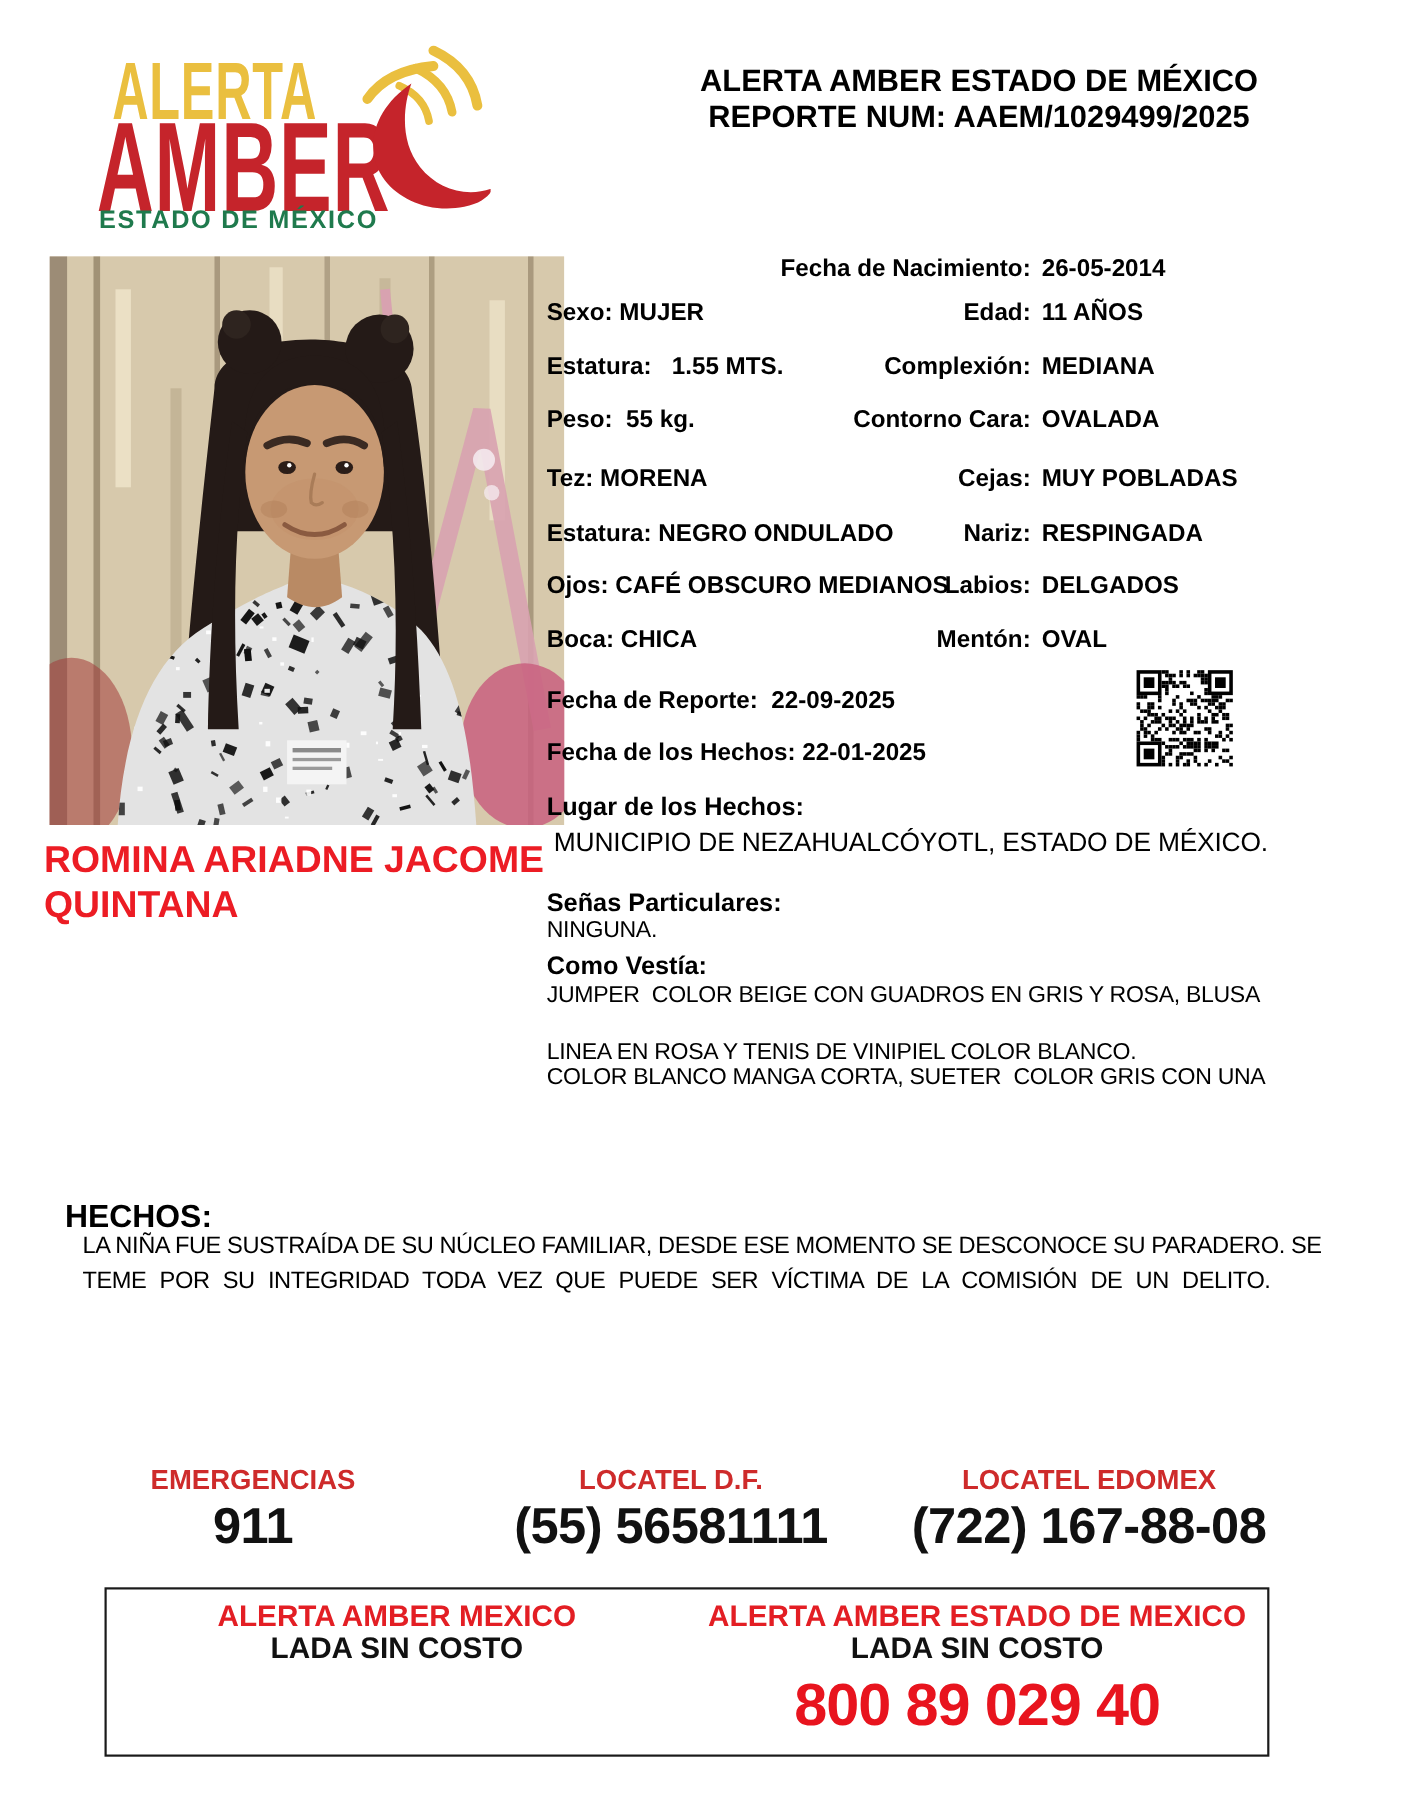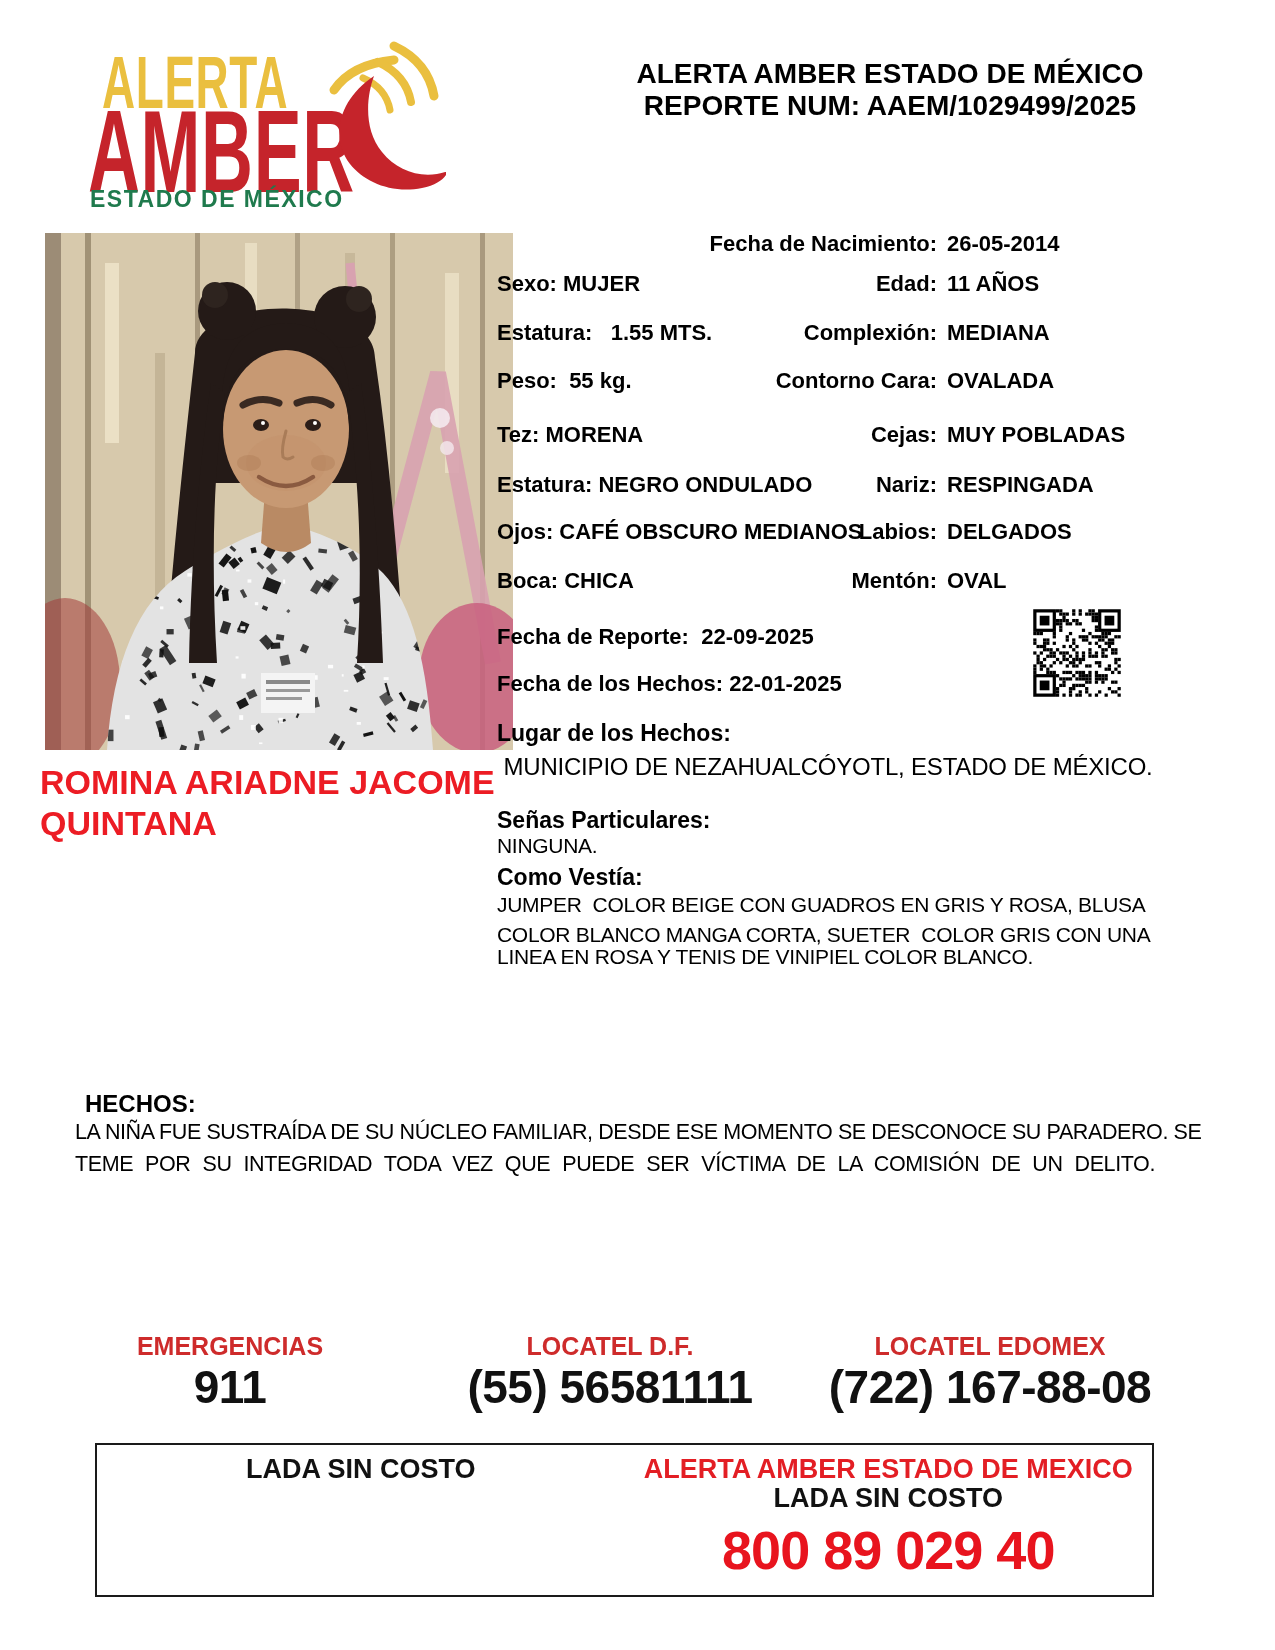--- a/index.html
+++ b/index.html
@@ -33,21 +33,21 @@
 
   
   .qr{left:1030px;top:606px;width:94px;height:94px;}
 
   
   .sec-label{left:497px;font-weight:bold;font-size:23px;white-space:pre;}
   .sec-value{left:497px;font-size:24px;white-space:pre;letter-spacing:-0.2px;}
   .small-value{left:497px;font-size:21px;white-space:pre;letter-spacing:-0.3px;}
 
   
-  .hechos-label{left:85px;top:1090px;font-weight:bold;font-size:24px;}
+  .hechos-label{left:59px;top:1090px;font-weight:bold;font-size:29px;}
   .hechos-l1{left:75px;top:1120px;width:1080px;font-size:21.5px;letter-spacing:-0.4px;white-space:nowrap;}
   .hechos-l2{left:75px;top:1152px;width:1080px;font-size:21.5px;letter-spacing:-0.4px;text-align:justify;text-align-last:justify;}
 
   
   .contacts{left:40px;top:1332px;width:1140px;display:grid;grid-template-columns:1fr 1fr 1fr;}
   .contact{text-align:center;}
   .c-name{color:#CE2B2B;font-weight:bold;font-size:25px;line-height:28px;}
   .c-phone{color:#111;font-weight:bold;font-size:46px;line-height:50px;margin-top:2px;letter-spacing:-0.5px;}
 
   
@@ -589,21 +589,21 @@
 </svg>
 
 <div class="abs sec-label" style="top:720px">Lugar de los Hechos:</div>
 <div class="abs sec-value" style="top:753px"> MUNICIPIO DE NEZAHUALCÓYOTL, ESTADO DE MÉXICO.</div>
 
 <div class="abs sec-label" style="top:807px">Señas Particulares:</div>
 <div class="abs small-value" style="top:834px">NINGUNA.</div>
 
 <div class="abs sec-label" style="top:864px">Como Vestía:</div>
 <div class="abs small-value" style="top:893px">JUMPER  COLOR BEIGE CON GUADROS EN GRIS Y ROSA, BLUSA</div>
-<div class="abs small-value" style="top:923px">COLOR BLANCO MANGA CORTA, SUETER  COLOR GRIS CON UNA</div>
+<div class="abs small-value" style="top:967px">COLOR BLANCO MANGA CORTA, SUETER  COLOR GRIS CON UNA</div>
 <div class="abs small-value" style="top:945px">LINEA EN ROSA Y TENIS DE VINIPIEL COLOR BLANCO.</div>
 
 <div class="abs hechos-label">HECHOS:</div>
 <div class="abs hechos-l1">LA NIÑA FUE SUSTRAÍDA DE SU NÚCLEO FAMILIAR, DESDE ESE MOMENTO SE DESCONOCE SU PARADERO. SE</div>
 <div class="abs hechos-l2">TEME POR SU INTEGRIDAD TODA VEZ QUE PUEDE SER VÍCTIMA DE LA COMISIÓN DE UN DELITO.</div>
 
 <div class="abs contacts">
   <div class="contact">
     <div class="c-name">EMERGENCIAS</div>
     <div class="c-phone">911</div>
@@ -613,20 +613,21 @@
     <div class="c-phone">(55) 56581111</div>
   </div>
   <div class="contact">
     <div class="c-name">LOCATEL EDOMEX</div>
     <div class="c-phone">(722) 167-88-08</div>
   </div>
 </div>
 
 <div class="abs hotbox">
   <div class="hot-col">
+    <div class="hot-title">ALERTA AMBER MEXICO</div>
     <div class="hot-sub">LADA SIN COSTO</div>
   </div>
   <div class="hot-col">
     <div class="hot-title">ALERTA AMBER ESTADO DE MEXICO</div>
     <div class="hot-sub">LADA SIN COSTO</div>
     <div class="hot-number">800 89 029 40</div>
   </div>
 </div>
 
 </body></html>

